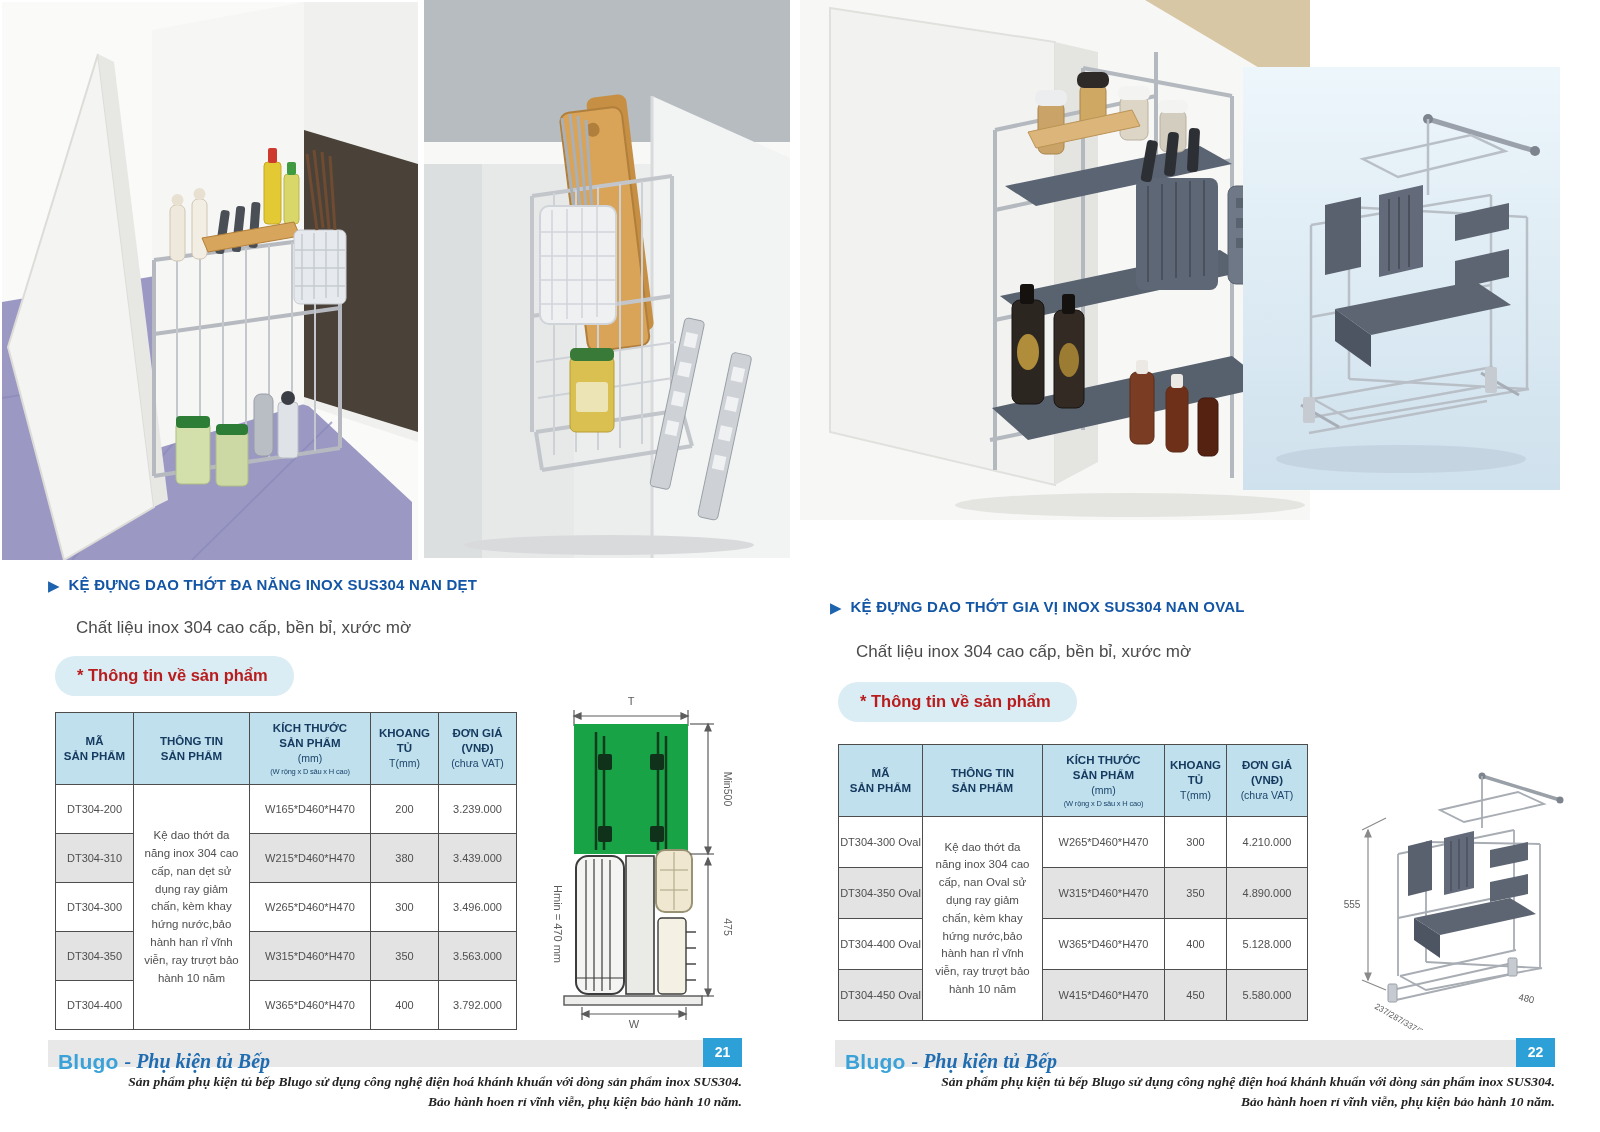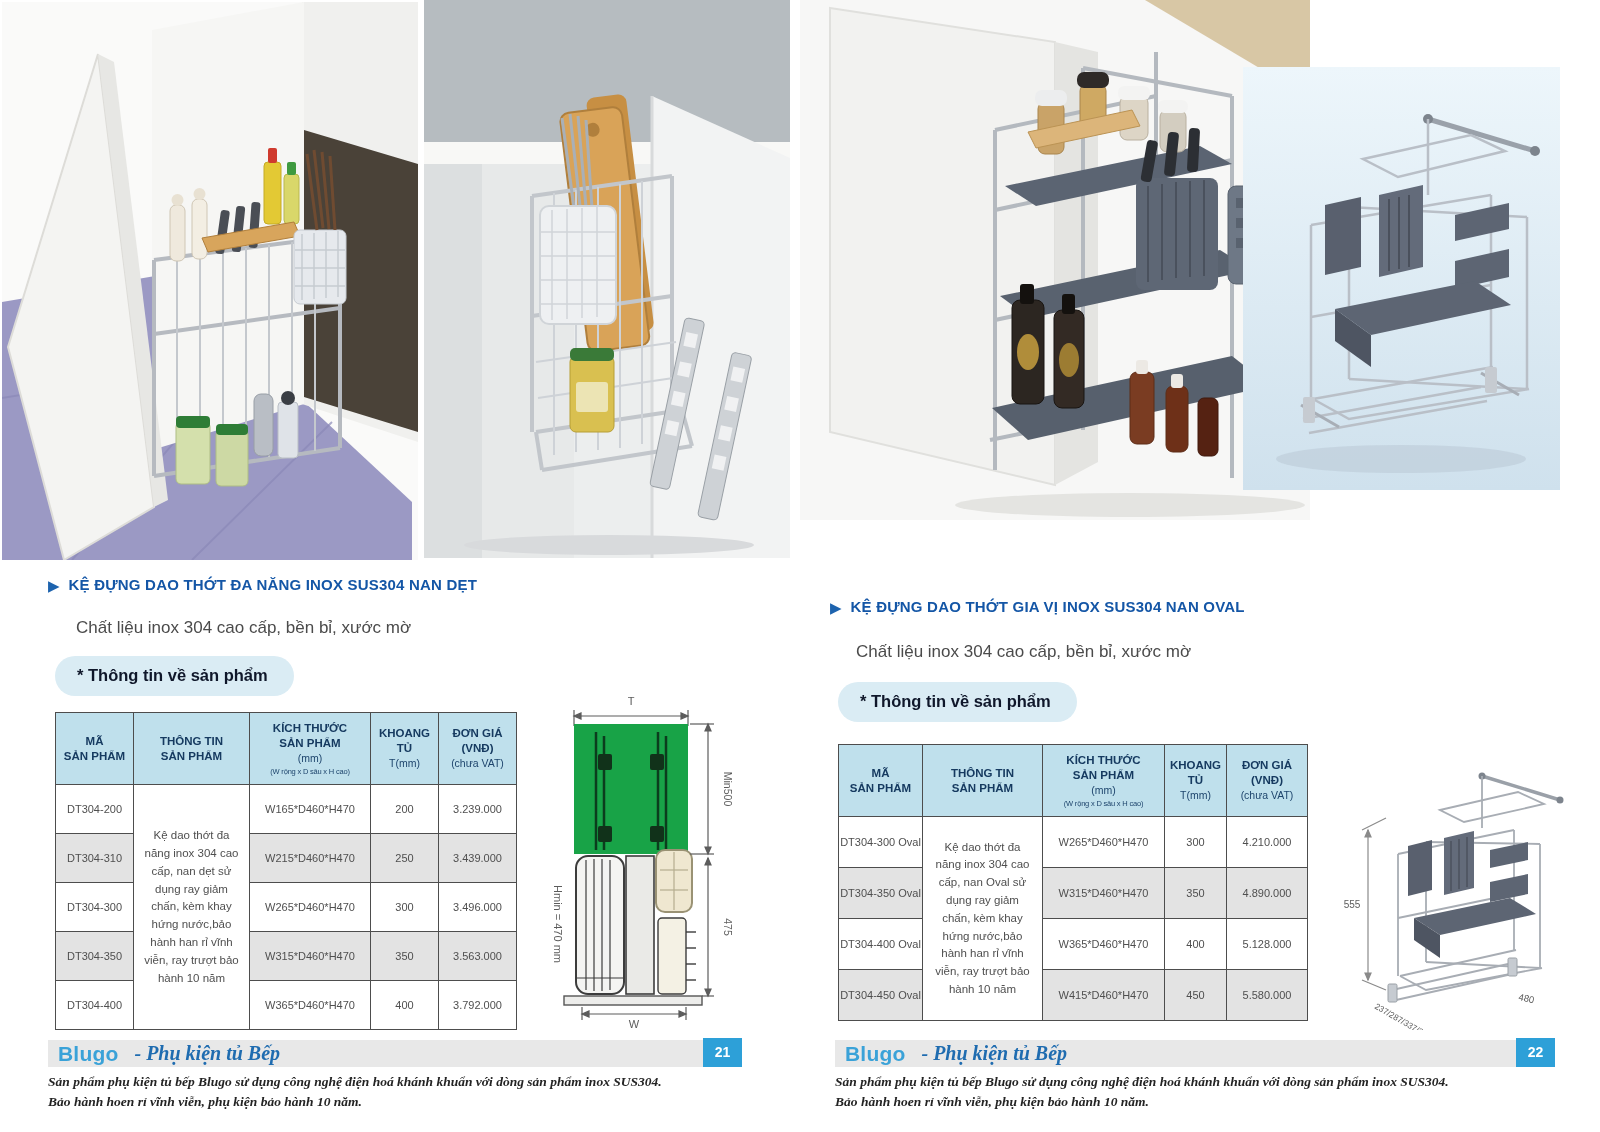--- a/index.html
+++ b/index.html
@@ -19,21 +19,21 @@
   #title-left  { left:48px;  top:576px; }
   #title-right { left:830px; top:598px; }
   .title-arrow { color:#1d63ae; font-size:15px; line-height:1; transform:translateY(1px); }
   .title-text { color:#1456a6; font-size:15px; font-weight:bold; letter-spacing:.2px; }
 
   .subtitle { position:absolute; color:#4b4b4b; font-size:17px; }
   #subtitle-left  { left:76px;  top:618px; }
   #subtitle-right { left:856px; top:642px; }
 
   .section-badge { position:absolute; background:#daecf4; border-radius:20px; padding:10px 26px 11px 22px;
-                   color:#0f172a; font-size:16.5px; font-weight:bold; }
+                   color:#b91c1c; font-size:16.5px; font-weight:bold; }
   #badge-left  { left:55px;  top:656px; }
   #badge-right { left:838px; top:682px; }
 
   
   table.spec { position:absolute; border-collapse:collapse; table-layout:fixed; background:#fff; }
   #table-left  { left:55px;  top:712px; width:461px; }
   #table-right { left:838px; top:744px; width:469px; }
   .spec th, .spec td { border:1px solid #4d4d4d; text-align:center; vertical-align:middle; overflow:hidden; }
   .spec thead th { background:#bfe0ec; color:#163a60; font-weight:bold; font-size:11.5px; line-height:1.3; padding:8px 2px; }
   #table-left thead th { height:64px; }
@@ -51,27 +51,27 @@
   .diagram { position:absolute; }
   #diagram-left  { left:538px;  top:692px; width:205px; height:338px; }
   #diagram-right { left:1322px; top:758px; width:252px; height:272px; }
   .diagram svg { display:block; width:100%; height:100%; }
   .dim-text { font-family:"Liberation Sans", sans-serif; fill:#5c5c5c; }
 
   
   .footer-bar { position:absolute; height:27px; background:#e8e8e8; }
   #footer-left  { left:48px;  top:1040px; width:694px; }
   #footer-right { left:835px; top:1040px; width:720px; }
-  .brand-wrap { position:absolute; left:10px; top:0; height:27px; display:flex; align-items:center; gap:16px;justify-content:flex-end; }
+  .brand-wrap { position:absolute; left:10px; top:8px; height:27px; display:flex; align-items:center; gap:6px;justify-content:flex-end; }
   .brand { color:#3aa2d8; font-size:21px; font-weight:bold; letter-spacing:.2px; }
   .brand-suffix { color:#1f6cb0; font-size:20px; font-weight:bold; font-style:italic; font-family:"Liberation Serif", serif; }
   .page-box { position:absolute; right:0; top:-2px; width:39px; height:29px; background:#2da0d8; color:#fff;
               font-size:14px; font-weight:bold; text-align:center; line-height:29px; }
 
-  .disclaimer { position:absolute; text-align:left; font-family:"Liberation Serif", serif; font-style:italic;
+  .disclaimer { position:absolute; text-align:right; font-family:"Liberation Serif", serif; font-style:italic;
                 font-weight:bold; font-size:13.5px; color:#242424; line-height:1.45; }
   #disclaimer-left  { left:48px;  top:1072px; width:694px; }
   #disclaimer-right { left:835px; top:1072px; width:720px; }
 </style>
 </head>
 <body>
 
 <div class="stage">
 
   <div class="photo" id="photo-1">
@@ -408,21 +408,21 @@
       <tr>
         <td>DT304-200</td>
         <td class="info-cell" rowspan="5">Kệ dao thớt đa năng inox 304 cao cấp, nan dẹt sử dụng ray giảm chấn, kèm khay hứng nước,bảo hành han rỉ vĩnh viễn, ray trượt bảo hành 10 năm</td>
         <td>W165*D460*H470</td>
         <td>200</td>
         <td>3.239.000</td>
       </tr>
       <tr class="alt">
         <td>DT304-310</td>
         <td>W215*D460*H470</td>
-        <td>250</td>
+        <td>380</td>
         <td>3.439.000</td>
       </tr>
       <tr>
         <td>DT304-300</td>
         <td>W265*D460*H470</td>
         <td>300</td>
         <td>3.496.000</td>
       </tr>
       <tr class="alt">
         <td>DT304-350</td>

